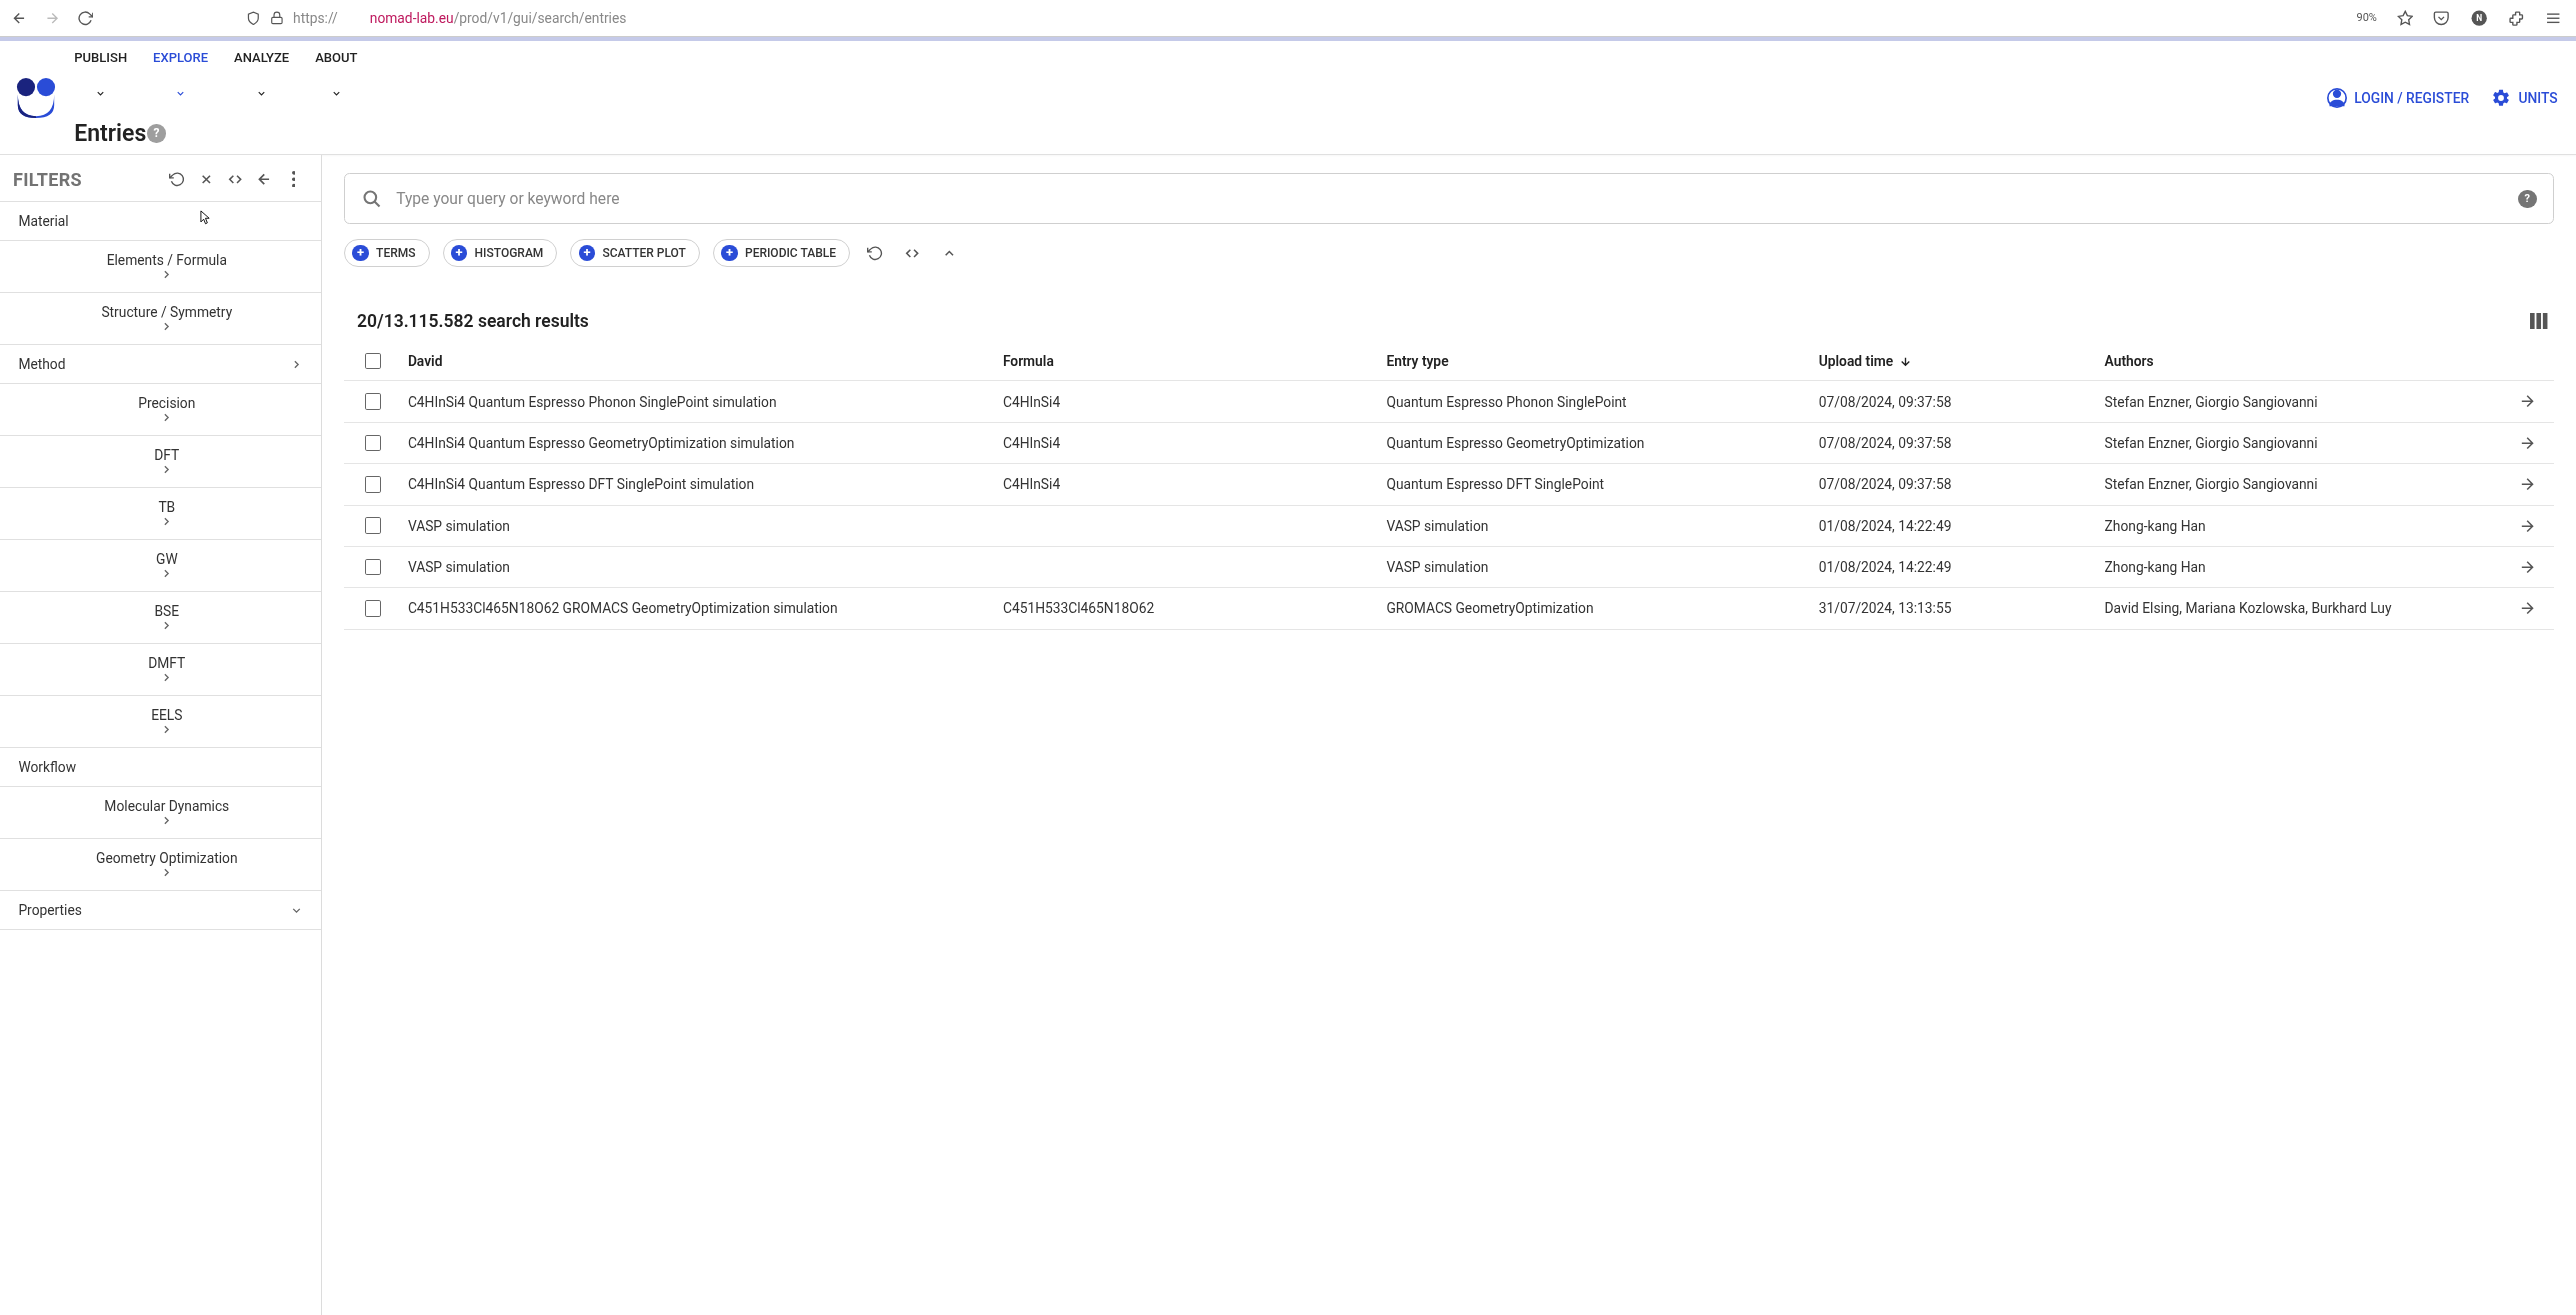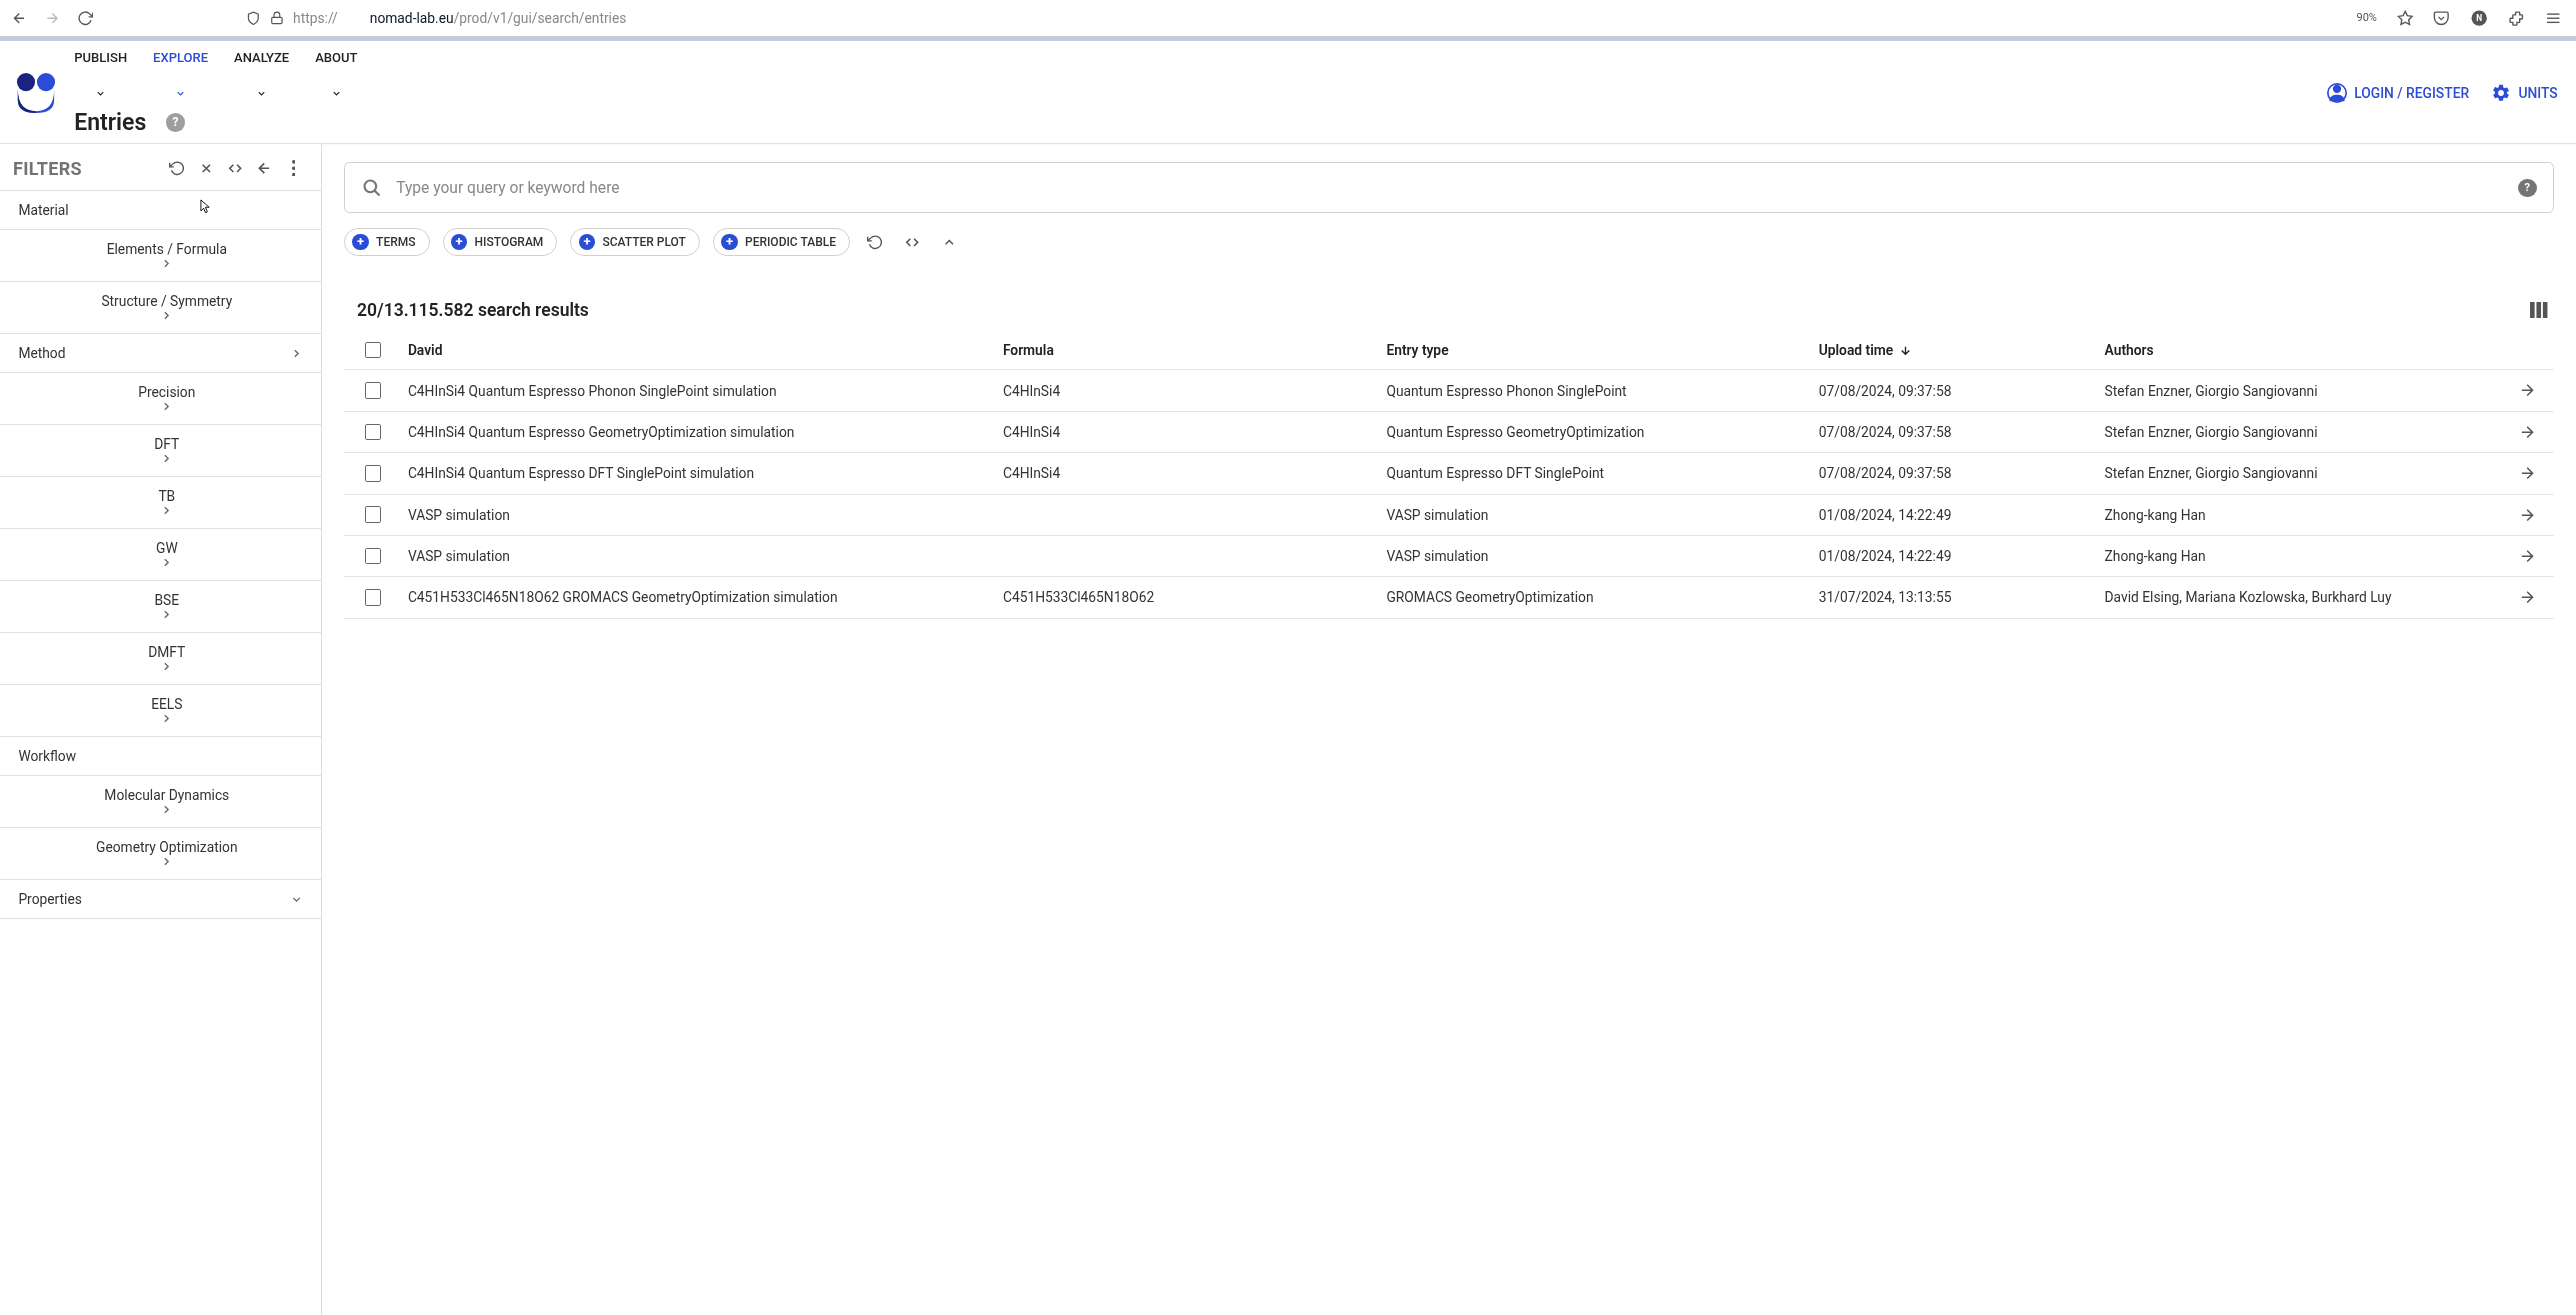--- a/index.html
+++ b/index.html
@@ -6,35 +6,35 @@
 body { background: #fff; color: #2e2e2e; }
 
 
 .browser-bar { height: 37px; display: flex; align-items: center; padding: 0 9.2px; border-bottom: 0.9px solid #ccc; gap: 13px; }
 .browser-bar .nav-btn { width: 20px; height: 20px; display: flex; align-items: center; justify-content: center; cursor: pointer; color: #555; }
 .browser-bar .nav-btn.disabled { color: #bbb; }
 .url-wrap { flex: 1; display: flex; align-items: center; gap: 9.2px; padding-left: 138px; }
 .url-wrap .shield, .url-wrap .lock { color: #555; }
 .url { font-size: 13.8px; }
 .url .gray { color: #888; }
-.url .dark { color: #0f172a; padding-left: 32px; }
+.url .dark { color: #be185d; padding-left: 32px; }
 .browser-right { display: flex; align-items: center; gap: 20px; color: #555; font-size: 12px; padding-right: 5.5px;}
 .zoom { font-size: 11px; color: #555; }
 
 .hr-accent { height: 3.7px; background: #c5cae9; }
 
 
 .app-header { display: flex; align-items: center; padding: 9.2px 18.4px 7.3px 13.8px; gap: 16.5px; }
 .logo { width: 44px; height: 40px; position: relative; }
 .logo svg { width: 44px; height: 40px; }
 .header-text { flex: 1; }
 .nav-row { display: flex; gap: 26px; align-items: center; font-size: 13px; font-weight: 500; color: #222; }
 .nav-item { display: flex; align-items: center; gap: 23px; cursor: pointer; flex-direction: column; }
 .nav-item.active { color: #2a4cd7; }
-.title-row { display: flex; align-items: center; gap: 20px; margin-top: 10px; }
+.title-row { display: flex; align-items: center; gap: 1px; margin-top: 21px; }
 .title-row h1 { font-size: 23px; font-weight: 600; color: #222; }
 .help-badge { width: 18.4px; height: 18.4px; border-radius: 50%; background: #9e9e9e; color: #fff; font-size: 12px; font-weight: 700; display: flex; align-items: center; justify-content: center; }
 .header-right { display: flex; align-items: center; gap: 22px; }
 .header-action { display: flex; align-items: center; gap: 7.3px; color: #2a4cd7; font-weight: 500; font-size: 13.8px; cursor: pointer; }
 .header-divider { height: 0.9px; background: #e0e0e0; box-shadow: 0 0.9px 1.8px rgba(0,0,0,0.05); }
 
 
 .layout { display: flex; height: calc(100vh - 110px); }
 
 

